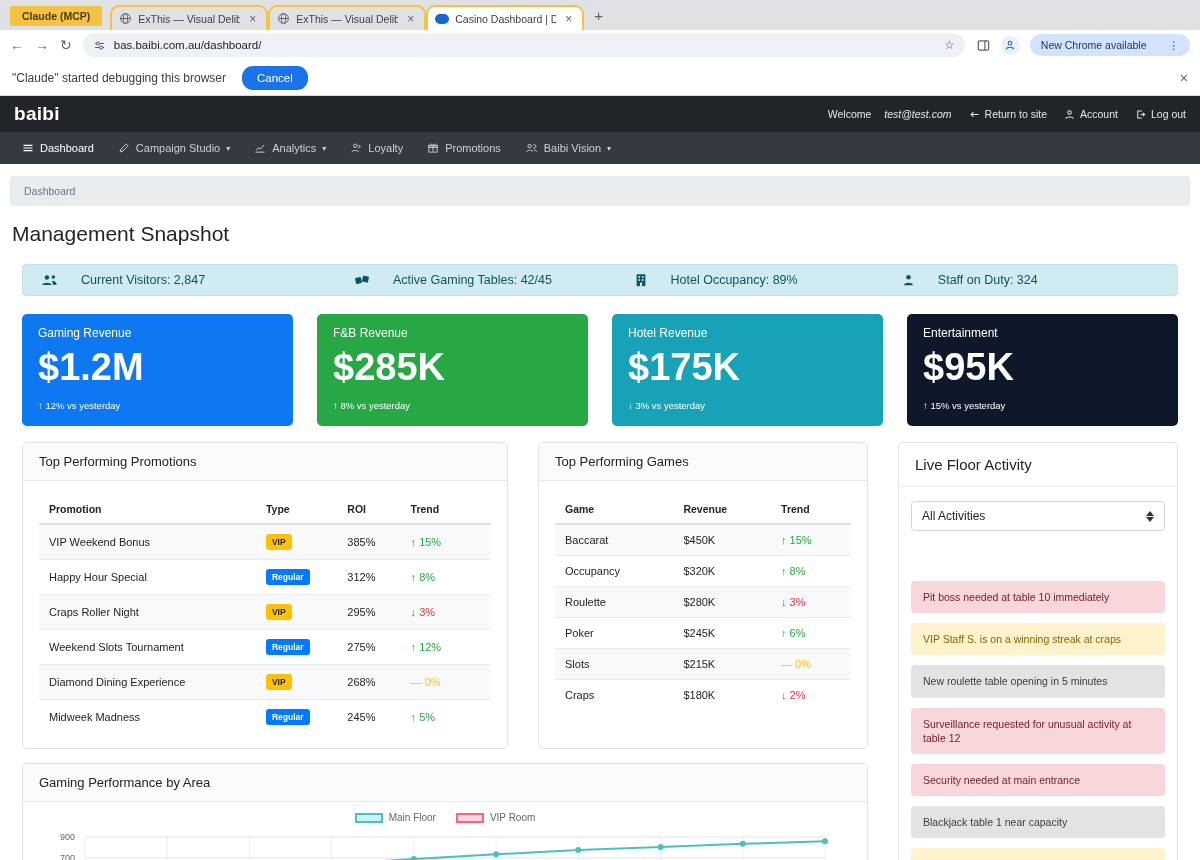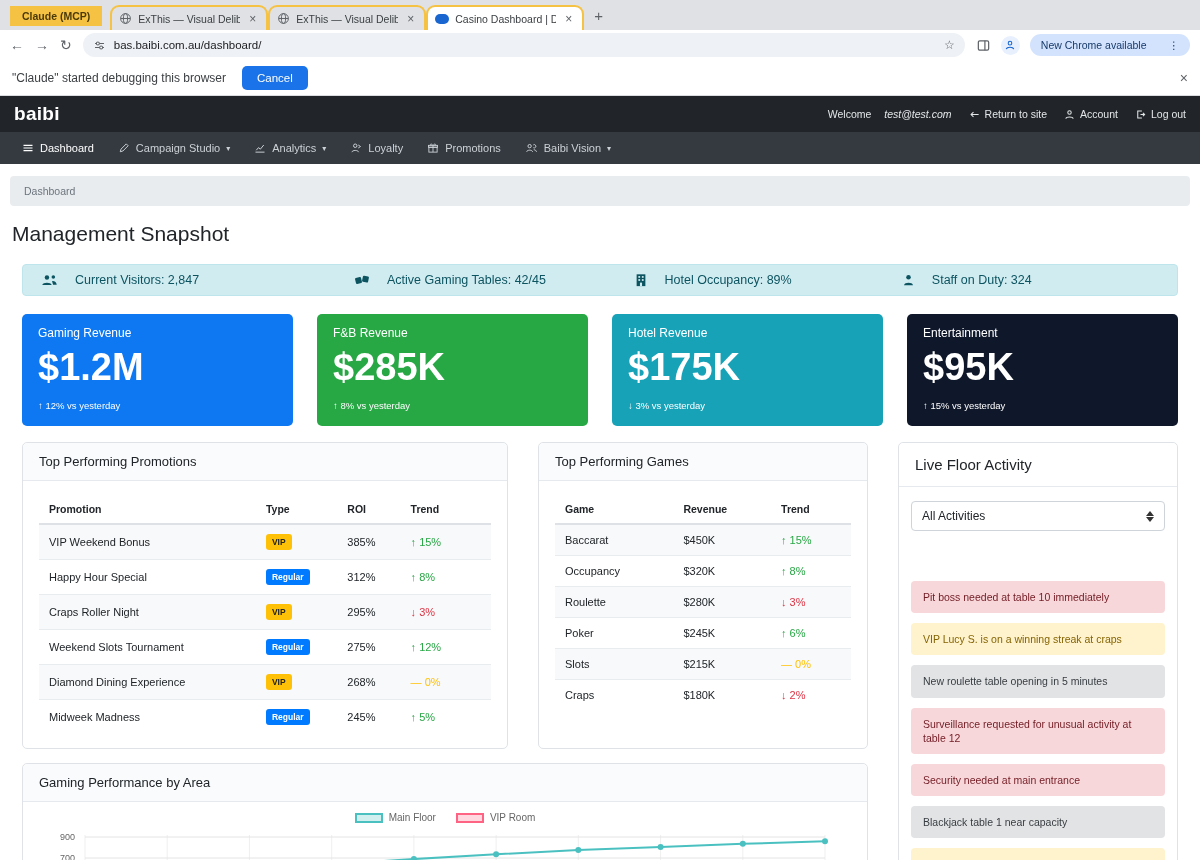--- a/index.html
+++ b/index.html
@@ -23,21 +23,21 @@
   .tool-glyph { color:#5f6368; font-size:14px; line-height:1; }
   .addressbar { flex:1; height:24px; background:#eef1f5; border-radius:12px; display:flex; align-items:center;
     gap:8px; padding:0 10px; font-size:11.5px; color:#202124; }
   .addressbar .url { flex:1; }
   .right-cluster { display:flex; align-items:center; gap:10px; }
   .avatar { width:19px; height:19px; border-radius:50%; background:#e8f0fe; display:flex; align-items:center; justify-content:center; }
   .update-chip { background:#d3e3fd; color:#173a6b; font-size:10.5px; padding:5px 11px; border-radius:13px; display:flex; gap:22px; align-items:center; }
 
   .debugbar { height:36px; background:#fff; border-bottom:1px solid #dadce0; display:flex; align-items:center;
     gap:16px; padding:0 12px; font-size:12px; color:#3c4043; }
-  .cancel-btn { background:#1a73e8; color:#fff; border:none; border-radius:5px; padding:6px 15px; font-size:11.5px; }
+  .cancel-btn { background:#1a73e8; color:#fff; border:none; border-radius:11px; padding:6px 15px; font-size:11.5px; }
   .debug-close { margin-left:auto; color:#5f6368; font-size:14px; }
 
   
   .site-header { height:36px; background:#212529; display:flex; align-items:center; padding:0 14px; color:#fff; }
   .logo { font-size:19px; font-weight:bold; letter-spacing:.3px; }
   .header-right { margin-left:auto; display:flex; align-items:center; gap:17px; font-size:10.5px; color:#e4e6e8; }
   .hr-item { display:flex; align-items:center; gap:5px; }
   .hr-item em { font-style:italic; }
 
   .site-nav { height:32px; background:#343a40; display:flex; align-items:center; padding:0 10px; }
@@ -45,21 +45,21 @@
   .nav-item.active { color:#fff; }
   .caret { font-size:8px; }
 
   .content { padding:12px 10px 0; }
   .breadcrumb-bar { background:#e9ecef; border-radius:4px; padding:9px 14px; font-size:10.5px; color:#6c757d; margin-bottom:16px; }
   .page-title { font-size:21px; font-weight:500; color:#212529; margin:0 2px 18px; }
   .inner { margin:0 12px; }
 
   .stats { background:#d1ecf1; border:1px solid #bee5eb; border-radius:4px; display:grid;
     grid-template-columns:28% 25% 24% 23%; padding:8px 18px; color:#0c5460; font-size:12.5px; margin-bottom:18px; }
-  .stat { display:flex; align-items:flex-start; gap:17px; }
+  .stat { display:flex; align-items:flex-start; gap:23px; }
 
   .kpis { display:grid; grid-template-columns:repeat(4,1fr); gap:24px; margin-bottom:16px; }
   .kpi { border-radius:5px; color:#fff; padding:12px 16px; height:112px; }
   .kpi-title { font-size:12px; margin-bottom:8px; }
   .kpi-value { font-size:38px; font-weight:700; line-height:1.05; }
   .kpi-trend { font-size:9.5px; margin-top:12px; }
 
   .main-grid { display:grid; grid-template-columns:846px 1fr; gap:30px; align-items:start; }
   .tables-row { display:grid; grid-template-columns:486px 330px; gap:30px; margin-bottom:14px; }
 
@@ -481,21 +481,21 @@
         <div class="card-header">Live Floor Activity</div>
         <div class="filter-select">
           <span>All Activities</span>
           <span class="select-arrows">
               <i class="up"></i>
               <i class="dn"></i>
             </span>
         </div>
         <div class="alerts">
           <div class="alert danger">Pit boss needed at table 10 immediately</div>
-          <div class="alert warning">VIP Lucy S. is on a winning streak at craps</div>
+          <div class="alert warning">VIP Staff S. is on a winning streak at craps</div>
           <div class="alert secondary">New roulette table opening in 5 minutes</div>
           <div class="alert danger">Surveillance requested for unusual activity at table 12</div>
           <div class="alert danger">Security needed at main entrance</div>
           <div class="alert secondary">Blackjack table 1 near capacity</div>
           <div class="alert warning">VIP patron checking in at high-stakes area</div>
         </div>
       </div>
     </div>
   </div>
 </div>

